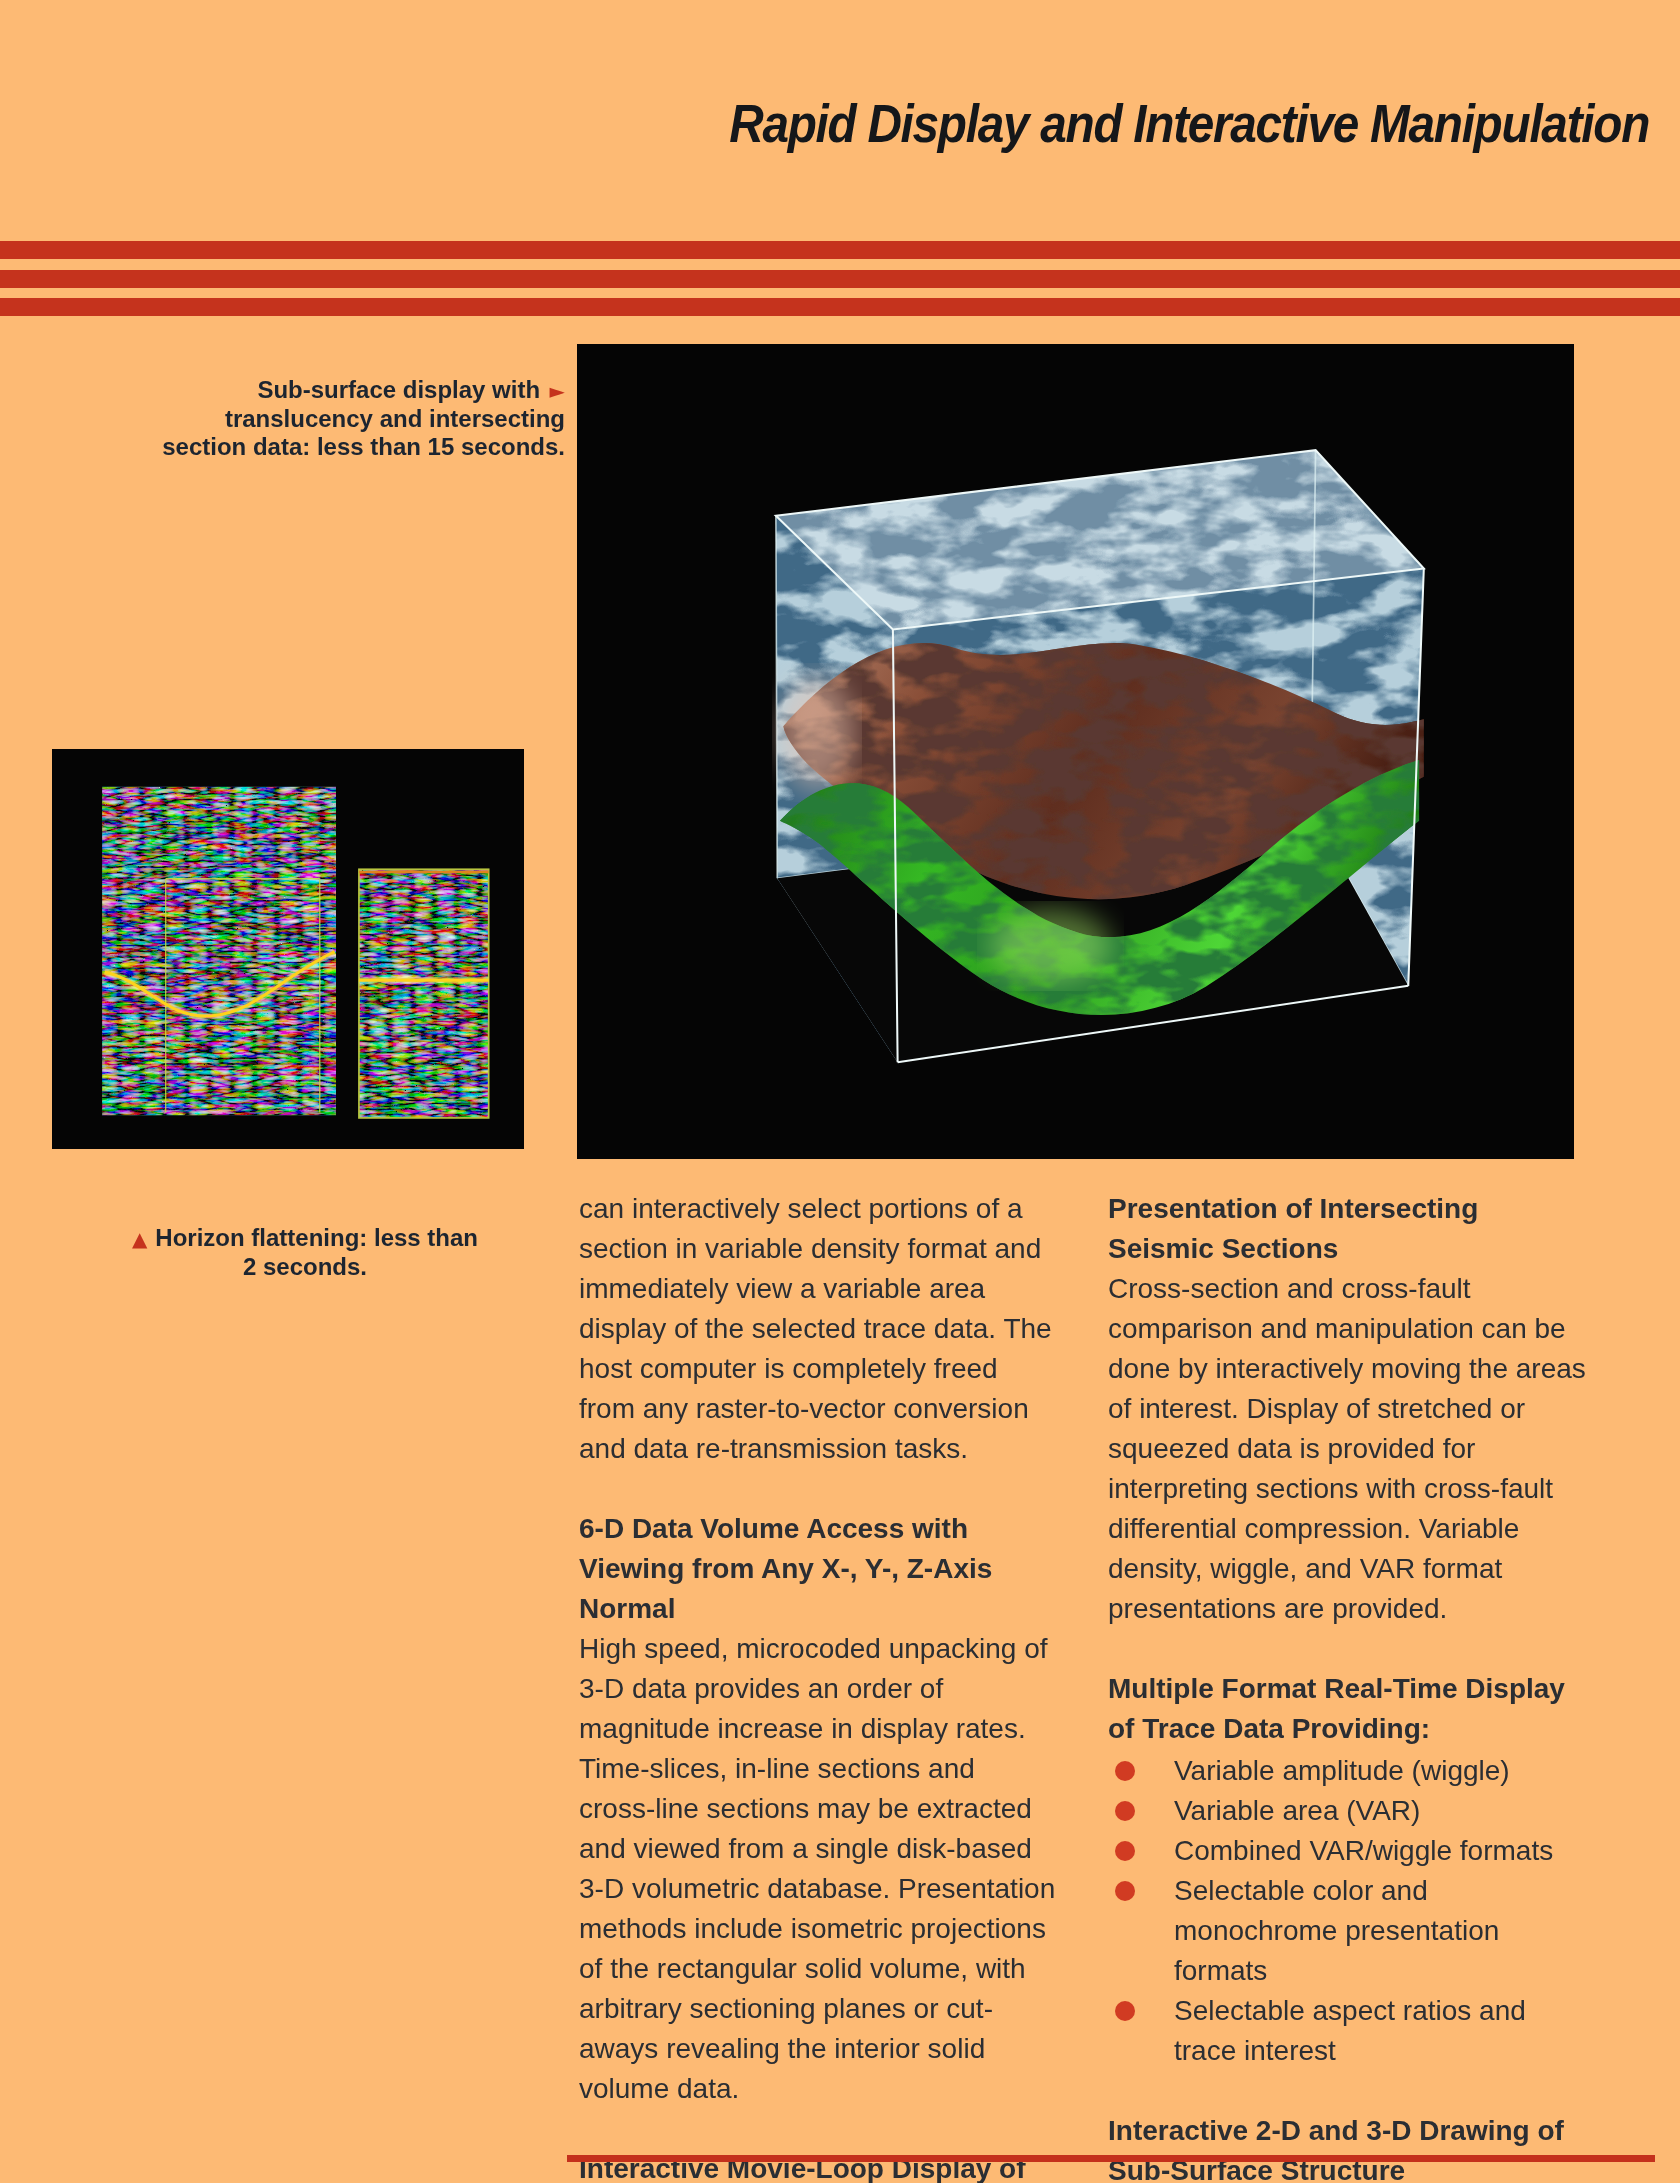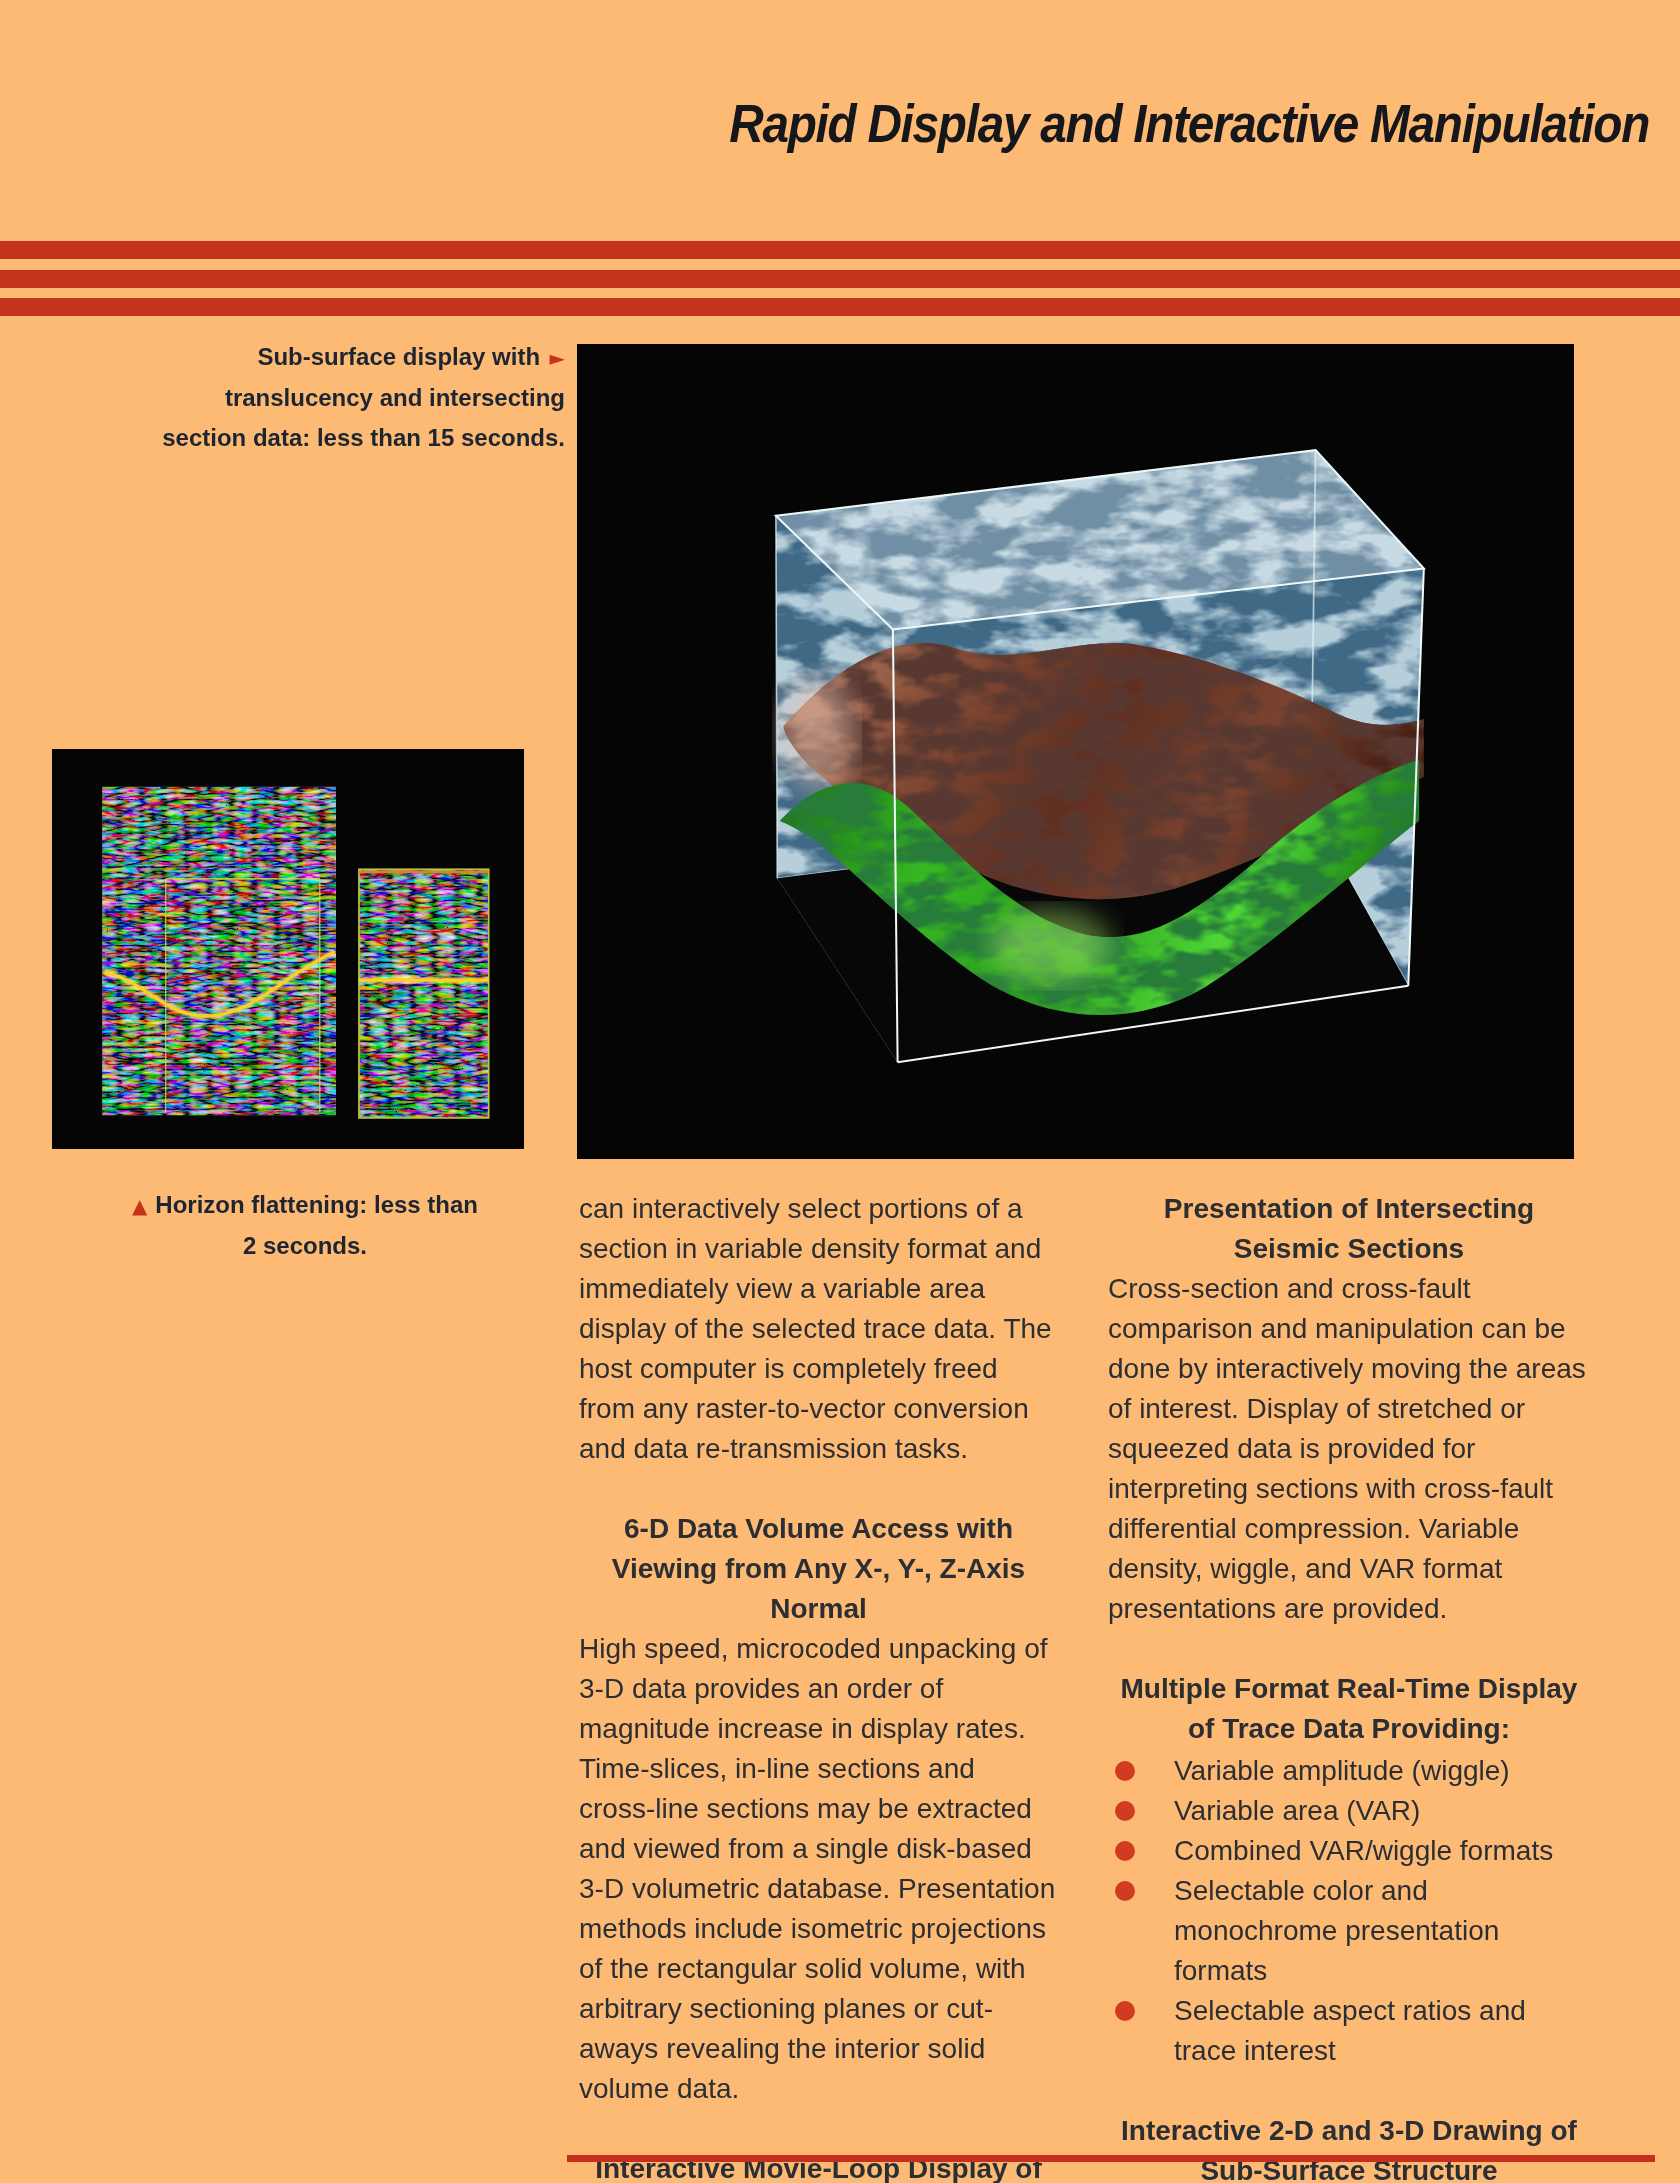--- a/index.html
+++ b/index.html
@@ -14,40 +14,40 @@
     position:absolute; top:93px; right:31px;
     font-size:53px; font-weight:bold; font-style:italic;
     letter-spacing:-1.4px; color:#15171a; white-space:nowrap;
     transform:scaleX(0.90); transform-origin:100% 50%;
   }
   
   .stripe { position:absolute; left:0; width:1680px; height:18px; background:#c5331d; }
   .stripe.s1 { top:241px; } .stripe.s2 { top:270px; } .stripe.s3 { top:298px; }
   
   .caption {
-    position:absolute; font-weight:bold; font-size:24px; line-height:40px;
-    text-align:right; color:#1d2530;
+    position:absolute; font-weight:bold; font-size:24px; line-height:28px;
+    text-align:right; color:#1d2530;margin-top:39px;
   }
   .caption .ln { display:block; }
   .cap1 { top:337px; left:81px; width:484px; }
   .cap2 { top:1185px; left:81px; width:448px;text-align:center; }
   .arrow { font-family:"DejaVu Sans", sans-serif; color:#c5331d; font-size:20px; }
   .arrow.right { margin-left:9.5px; }
   .arrow.up { margin-right:8px; }
   
   .fig { position:absolute; background:#050505; }
   .fig-large { left:577px; top:344px; width:997px; height:815px; }
   .fig-small { left:52px;  top:749px; width:472px;  height:400px; }
   .fig svg { display:block; }
   
   .col { position:absolute; top:1189px; font-size:28px; line-height:40px; color:#2b2e33; }
   .col-left  { left:579px;  width:479px; }
   .col-right { left:1108px; width:482px; }
   .col p { margin:0; }
-  .col .h { font-weight:bold; margin:0;text-align:center; }
+  .col .h { font-weight:bold; margin:0; }
   .gap { margin-top:40px !important; }
   
   .col ul { list-style:none; margin:2px; padding:0; }
   .col li { position:relative; padding-left:64px; }
   .col li .dot {
     position:absolute; left:5.4px; top:10px; width:20px; height:20px;
     border-radius:50%; background:#d13b22;
   }
   
   .bottom-rule {

